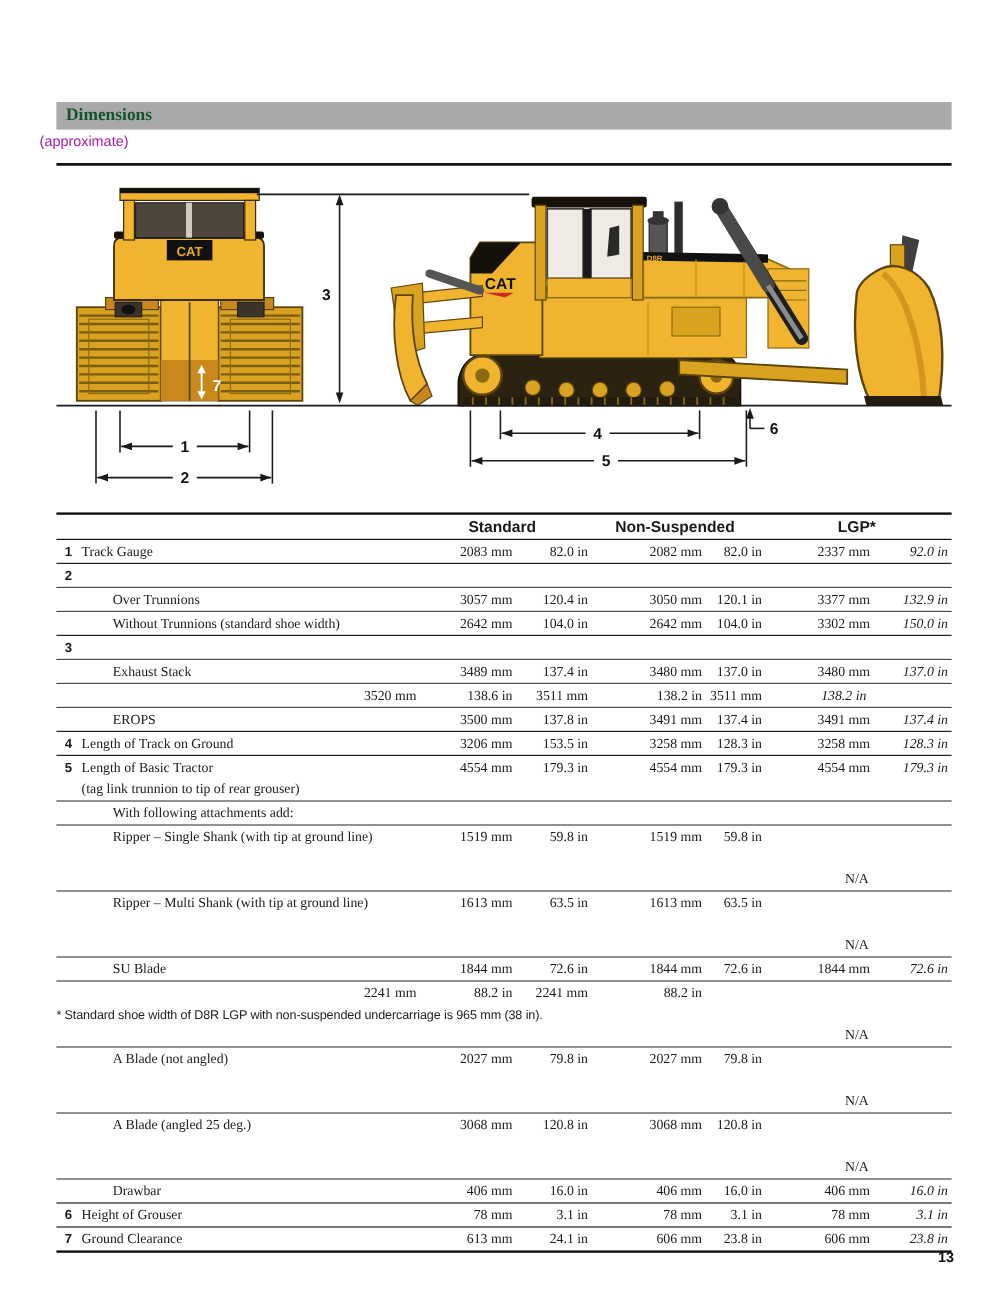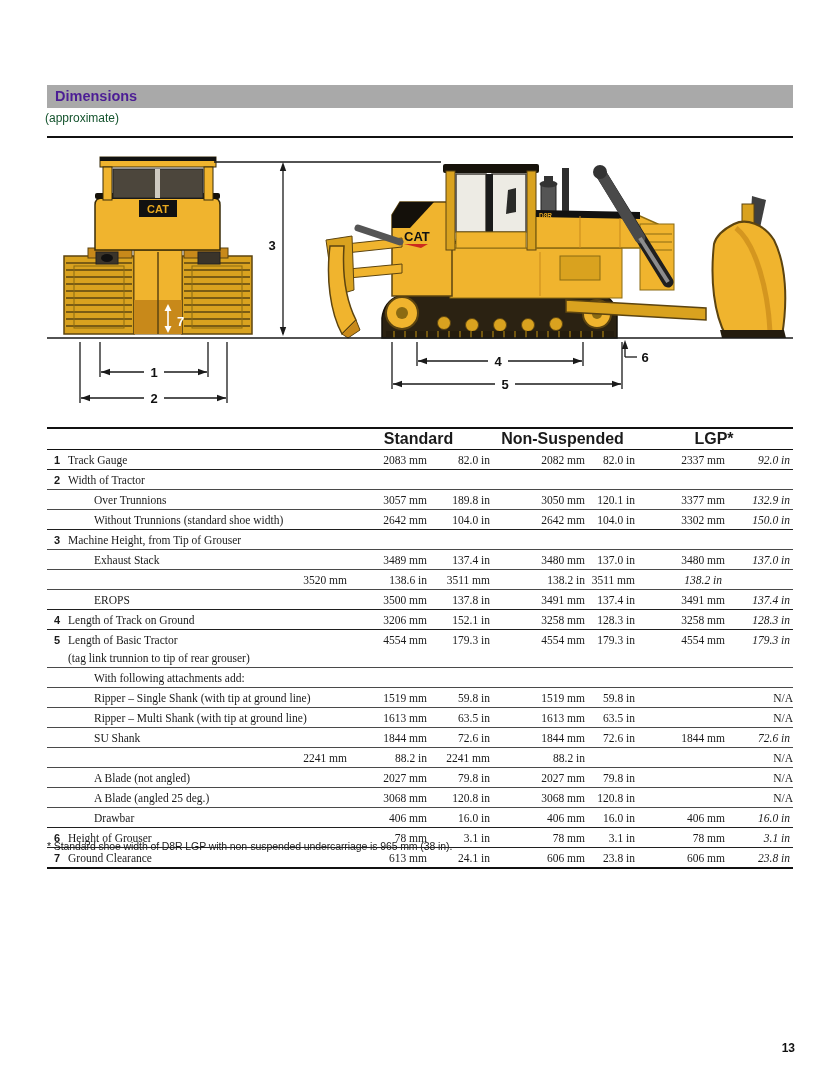--- a/index.html
+++ b/index.html
@@ -1,49 +1,49 @@
 <!DOCTYPE html>
 <html style="--cat-yellow: #F0B42E; --cat-yellow-deep: #D9A21F; --cat-yellow-dark: #C8891A; --track-dark: #2B2212; --outline: #5C4410; --header-bar-gray: #A9A9A9; --ink: #1A1A1A; --logo-red: #CC2A1E;"><head>
 <meta charset="utf-8">
 <style>
   html,body{margin:0;padding:0;background:#e8e8e8;}
   .page{position:relative;width:840px;height:1087px;background:#ffffff;margin:0 auto;
         font-family:"Liberation Serif",serif;color:var(--ink,#1a1a1a);overflow:hidden;}
   
   .hdr-bar{position:absolute;left:47px;top:85px;width:746px;height:23px;
            background:var(--header-bar-gray,#a9a9a9);}
-  .hdr-title{font-family:Liberation Sans, sans-serif;font-weight:bold;font-size:14.5px;
-             line-height:23px;padding-left:8px;color:#4c1d95;}
-  .hdr-sub{position:absolute;left:45px;top:111px;font-family:"Liberation Sans",sans-serif;
-           font-size:12px;color:#14532d;}
+  .hdr-title{font-family:Liberation Serif, serif;font-weight:bold;font-size:14.5px;
+             line-height:23px;padding-left:8px;color:#14532d;}
+  .hdr-sub{position:absolute;left:33px;top:111px;font-family:"Liberation Sans",sans-serif;
+           font-size:12px;color:#a21caf;}
   
   .fig{position:absolute;left:0;top:0;width:840px;height:420px;}
   .fy{fill:var(--cat-yellow,#F0B42E);} .fyd{fill:var(--cat-yellow-deep,#D9A21F);}
   .fydk{fill:var(--cat-yellow-dark,#C8891A);} .ftr{fill:var(--track-dark,#2B2212);}
   .so{stroke:var(--outline,#5C4410);} .dim{stroke:#1a1a1a;stroke-width:1.3;fill:none;}
   .dimf{fill:#1a1a1a;} .dlab{font-family:"Liberation Sans",sans-serif;font-weight:bold;
         font-size:13px;fill:#111;text-anchor:middle;}
   
   .spec-table{position:absolute;left:47px;top:427px;width:746px;
               border-top:2.5px solid #111;border-bottom:2px solid #111;font-size:11.5px;}
   .t-grid{display:grid;grid-template-columns:21px 279px 80px 63px 95px 50px 90px 68px;}
   .t-head{border-bottom:1.8px solid #111;height:20px;align-items:center;}
-  .hc{font-family:"Liberation Sans",sans-serif;font-weight:bold;font-size:16px;
+  .hc{font-family:"Liberation Sans",sans-serif;font-weight:bold;font-size:13px;
       text-align:center;line-height:20px;}
   .t-row{min-height:18.5px;align-items:start;}
   .t-row.major{border-top:1.6px solid #1f1f1f;}
   .t-row.minor{border-top:1px solid #4a4a4a;}
   .t-row:first-child{border-top:none;}
   .c{line-height:18px;padding-top:1px;}
   .c.num{font-family:"Liberation Sans",sans-serif;font-weight:bold;font-size:11px;
          padding-left:7px;}
   .c.lab.ind{padding-left:26px;}
   .c.val{text-align:right;}
   .c.val.last{padding-right:3px;font-style:italic;}
-  .c.na{grid-column:7/9;}
+  .c.na{grid-column:7/9;text-align:center;margin-top:35px;}
   .c.fill{grid-column:3/9;}
   .lab-sub{display:block;}
   
   .footnote{position:absolute;left:47px;top:840px;font-family:"Liberation Sans",sans-serif;
             font-size:10.5px;font-weight:normal;color:#222;letter-spacing:-0.1px;}
   .pageno{position:absolute;right:45px;top:1041px;font-family:"Liberation Sans",sans-serif;
           font-weight:bold;font-size:12px;color:#111;}
 </style>
 </head>
 <body>
@@ -233,54 +233,48 @@
           </div>
           <div class="c val">2083 mm</div>
           <div class="c val">82.0 in</div>
           <div class="c val">2082 mm</div>
           <div class="c val">82.0 in</div>
           <div class="c val">2337 mm</div>
           <div class="c val last">92.0 in</div>
         </div>
         <div class="t-row t-grid major">
           <div class="c num">2</div>
-          <div class="c lab">
-            <div class="lab-main">Width of Tractor</div>
-          </div>
           <div class="c fill"></div>
         </div>
         <div class="t-row t-grid minor">
           <div class="c num"></div>
           <div class="c lab ind">
             <div class="lab-main">Over Trunnions</div>
           </div>
           <div class="c val">3057 mm</div>
-          <div class="c val">189.8 in</div>
+          <div class="c val">120.4 in</div>
           <div class="c val">3050 mm</div>
           <div class="c val">120.1 in</div>
           <div class="c val">3377 mm</div>
           <div class="c val last">132.9 in</div>
         </div>
         <div class="t-row t-grid minor">
           <div class="c num"></div>
           <div class="c lab ind">
             <div class="lab-main">Without Trunnions (standard shoe width)</div>
           </div>
           <div class="c val">2642 mm</div>
           <div class="c val">104.0 in</div>
           <div class="c val">2642 mm</div>
           <div class="c val">104.0 in</div>
           <div class="c val">3302 mm</div>
           <div class="c val last">150.0 in</div>
         </div>
         <div class="t-row t-grid major">
           <div class="c num">3</div>
-          <div class="c lab">
-            <div class="lab-main">Machine Height, from Tip of Grouser</div>
-          </div>
           <div class="c fill"></div>
         </div>
         <div class="t-row t-grid minor">
           <div class="c num"></div>
           <div class="c lab ind">
             <div class="lab-main">Exhaust Stack</div>
           </div>
           <div class="c val">3489 mm</div>
           <div class="c val">137.4 in</div>
           <div class="c val">3480 mm</div>
@@ -308,21 +302,21 @@
           <div class="c val">137.4 in</div>
           <div class="c val">3491 mm</div>
           <div class="c val last">137.4 in</div>
         </div>
         <div class="t-row t-grid major">
           <div class="c num">4</div>
           <div class="c lab">
             <div class="lab-main">Length of Track on Ground</div>
           </div>
           <div class="c val">3206 mm</div>
-          <div class="c val">152.1 in</div>
+          <div class="c val">153.5 in</div>
           <div class="c val">3258 mm</div>
           <div class="c val">128.3 in</div>
           <div class="c val">3258 mm</div>
           <div class="c val last">128.3 in</div>
         </div>
         <div class="t-row t-grid major">
           <div class="c num">5</div>
           <div class="c lab">
             <div class="lab-main">Length of Basic Tractor</div>
             <div class="lab-sub">(tag link trunnion to tip of rear grouser)</div>
@@ -359,21 +353,21 @@
           </div>
           <div class="c val">1613 mm</div>
           <div class="c val">63.5 in</div>
           <div class="c val">1613 mm</div>
           <div class="c val">63.5 in</div>
           <div class="c val na">N/A</div>
         </div>
         <div class="t-row t-grid minor">
           <div class="c num"></div>
           <div class="c lab ind">
-            <div class="lab-main">SU Shank</div>
+            <div class="lab-main">SU Blade</div>
           </div>
           <div class="c val">1844 mm</div>
           <div class="c val">72.6 in</div>
           <div class="c val">1844 mm</div>
           <div class="c val">72.6 in</div>
           <div class="c val">1844 mm</div>
           <div class="c val last">72.6 in</div>
         </div>
         <div class="t-row t-grid minor">
           <div class="c num"></div>

